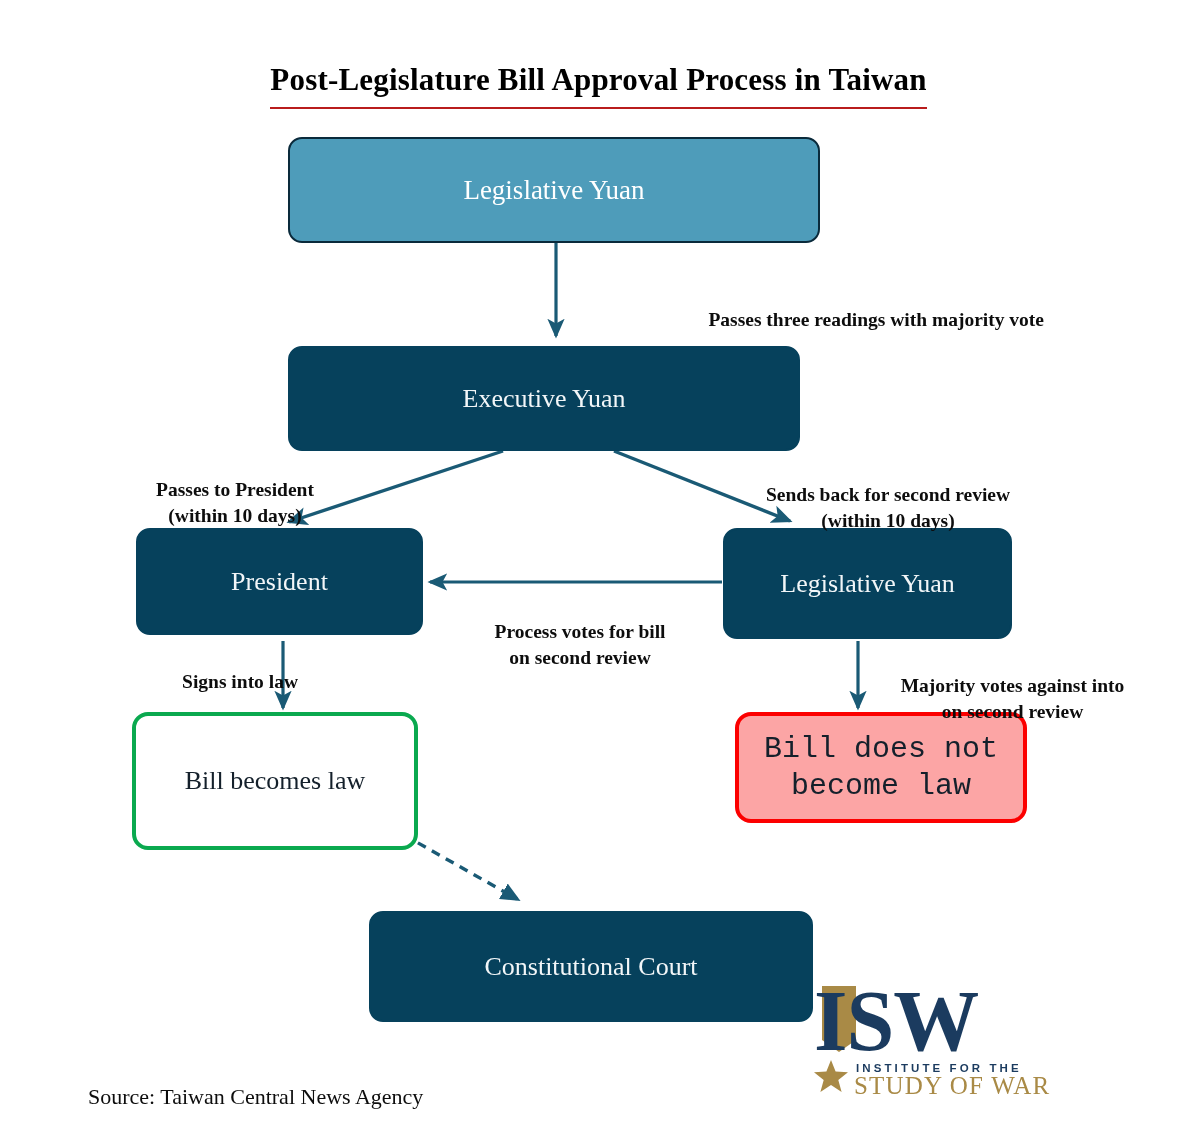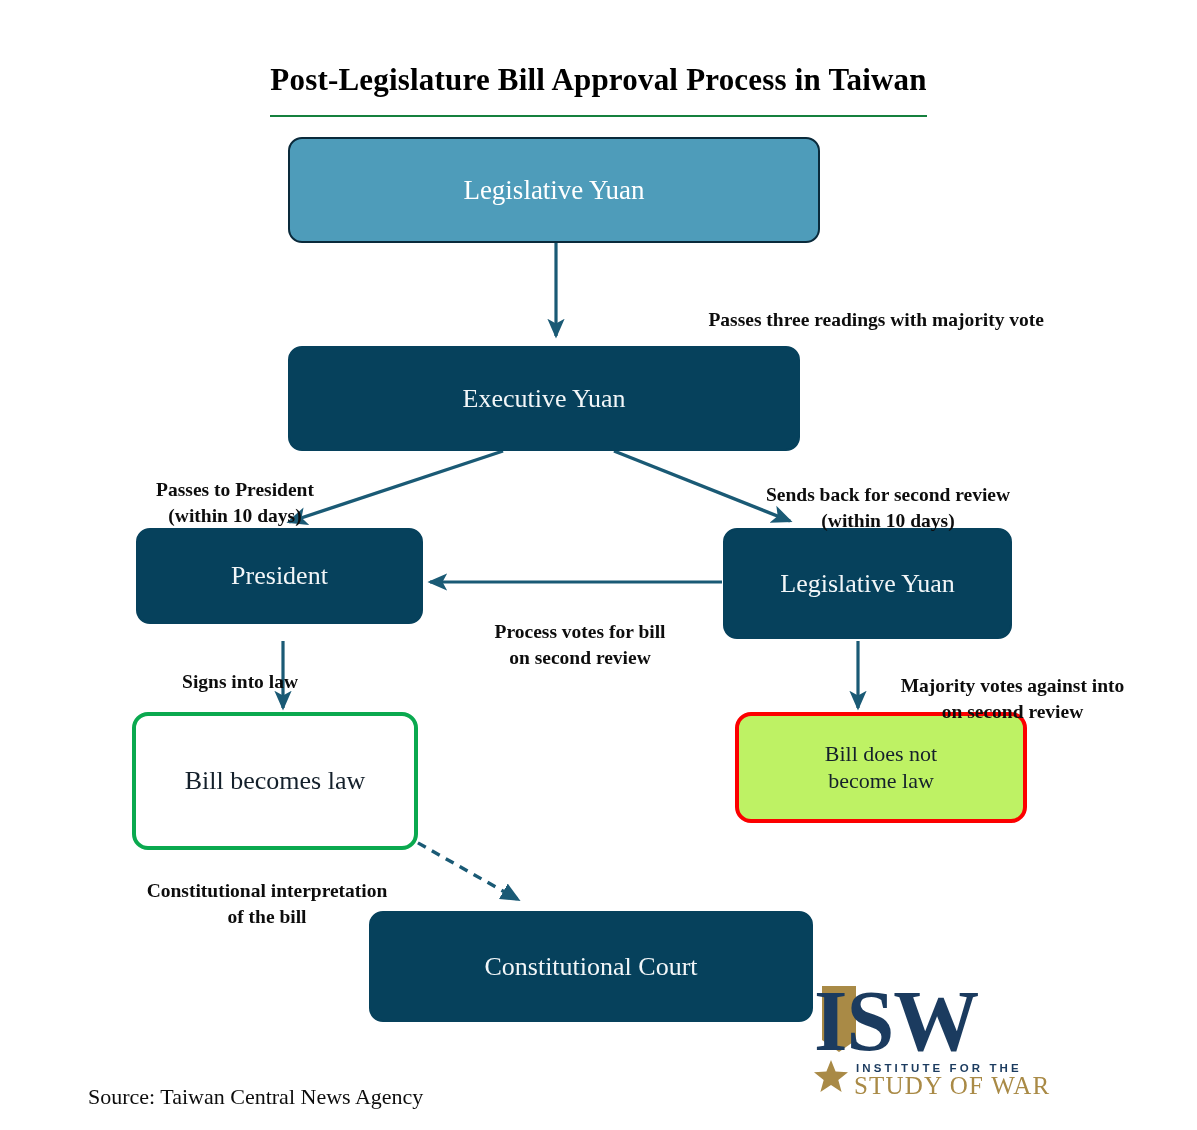--- a/index.html
+++ b/index.html
@@ -25,22 +25,22 @@
     top: 62px;
     width: 1197px;
     text-align: center;
     font-family: "Liberation Serif", "DejaVu Serif", serif;
     font-weight: bold;
     font-size: 31px;
     color: #000000;
     letter-spacing: 0.2px;
   }
   #chart-title span.tt {
-    border-bottom: 2px solid #15803d;
-    padding-bottom: 18px;
+    border-bottom: 2px solid #b91c1c;
+    padding-bottom: 10px;
   }
   
   #connectors {
     position: absolute;
     left: 0;
     top: 0;
     width: 1197px;
     height: 1130px;
     pointer-events: none;
   }
@@ -70,25 +70,26 @@
     font-size: 26px;
   }
   .node-outline-green {
     background: #ffffff;
     border: 4px solid #0aa94f;
     border-radius: 16px;
     color: #14202b;
     font-size: 26px;
   }
   .node-outline-red {
-    background: #bef264;
+    background: #fca5a5;
     border: 4px solid #fc0000;
     border-radius: 16px;
     color: #14202b;
-    font-size: 22px;
+    font-size: 30px;
+    font-family: Liberation Mono, monospace;
   }
   
   .edge-label {
     position: absolute;
     font-family: "Liberation Serif", "DejaVu Serif", serif;
     font-weight: bold;
     font-size: 19.5px;
     color: #0d0d0d;
     line-height: 1.3;
     white-space: pre-line;
@@ -146,21 +147,21 @@
   </svg>
 
   <div class="node node-light" style="left:288px; top:137px; width:532px; height:106px;">
     <span>Legislative Yuan</span>
   </div>
 
   <div class="node node-dark" style="left:288px; top:346px; width:512px; height:105px;">
     <span>Executive Yuan</span>
   </div>
 
-  <div class="node node-dark" style="left:136px; top:528px; width:287px; height:96px;">
+  <div class="node node-dark" style="left:136px; top:528px; width:287px; height:107px;">
     <span>President</span>
   </div>
 
   <div class="node node-dark" style="left:723px; top:528px; width:289px; height:111px;">
     <span>Legislative Yuan</span>
   </div>
 
   <div class="node node-outline-green" style="left:132px; top:712px; width:286px; height:138px;">
     <span>Bill becomes law</span>
   </div>
@@ -195,24 +196,20 @@
 
   <div class="edge-label el-left" style="left:118px; top:644px; width:180px;">
     <span>Signs into law</span>
   </div>
 
   <div class="edge-label el-center" style="left:870px; top:648px; width:285px;">
     <span>Majority votes against into
 on second review</span>
   </div>
 
-  <div class="edge-label el-center" style="left:112px; top:853px; width:310px;">
-    <span>Constitutional interpretation
-of the bill</span>
-  </div>
 
   <div id="source-note">
     <span>Source: Taiwan Central News Agency</span>
   </div>
 
   <svg id="isw-logo" viewBox="0 0 270 122">
 
     <g>
       <path d="M10,4 L44,4 L44,58 L27,70 L10,58 Z" fill="#a98a46"></path>
     </g>

